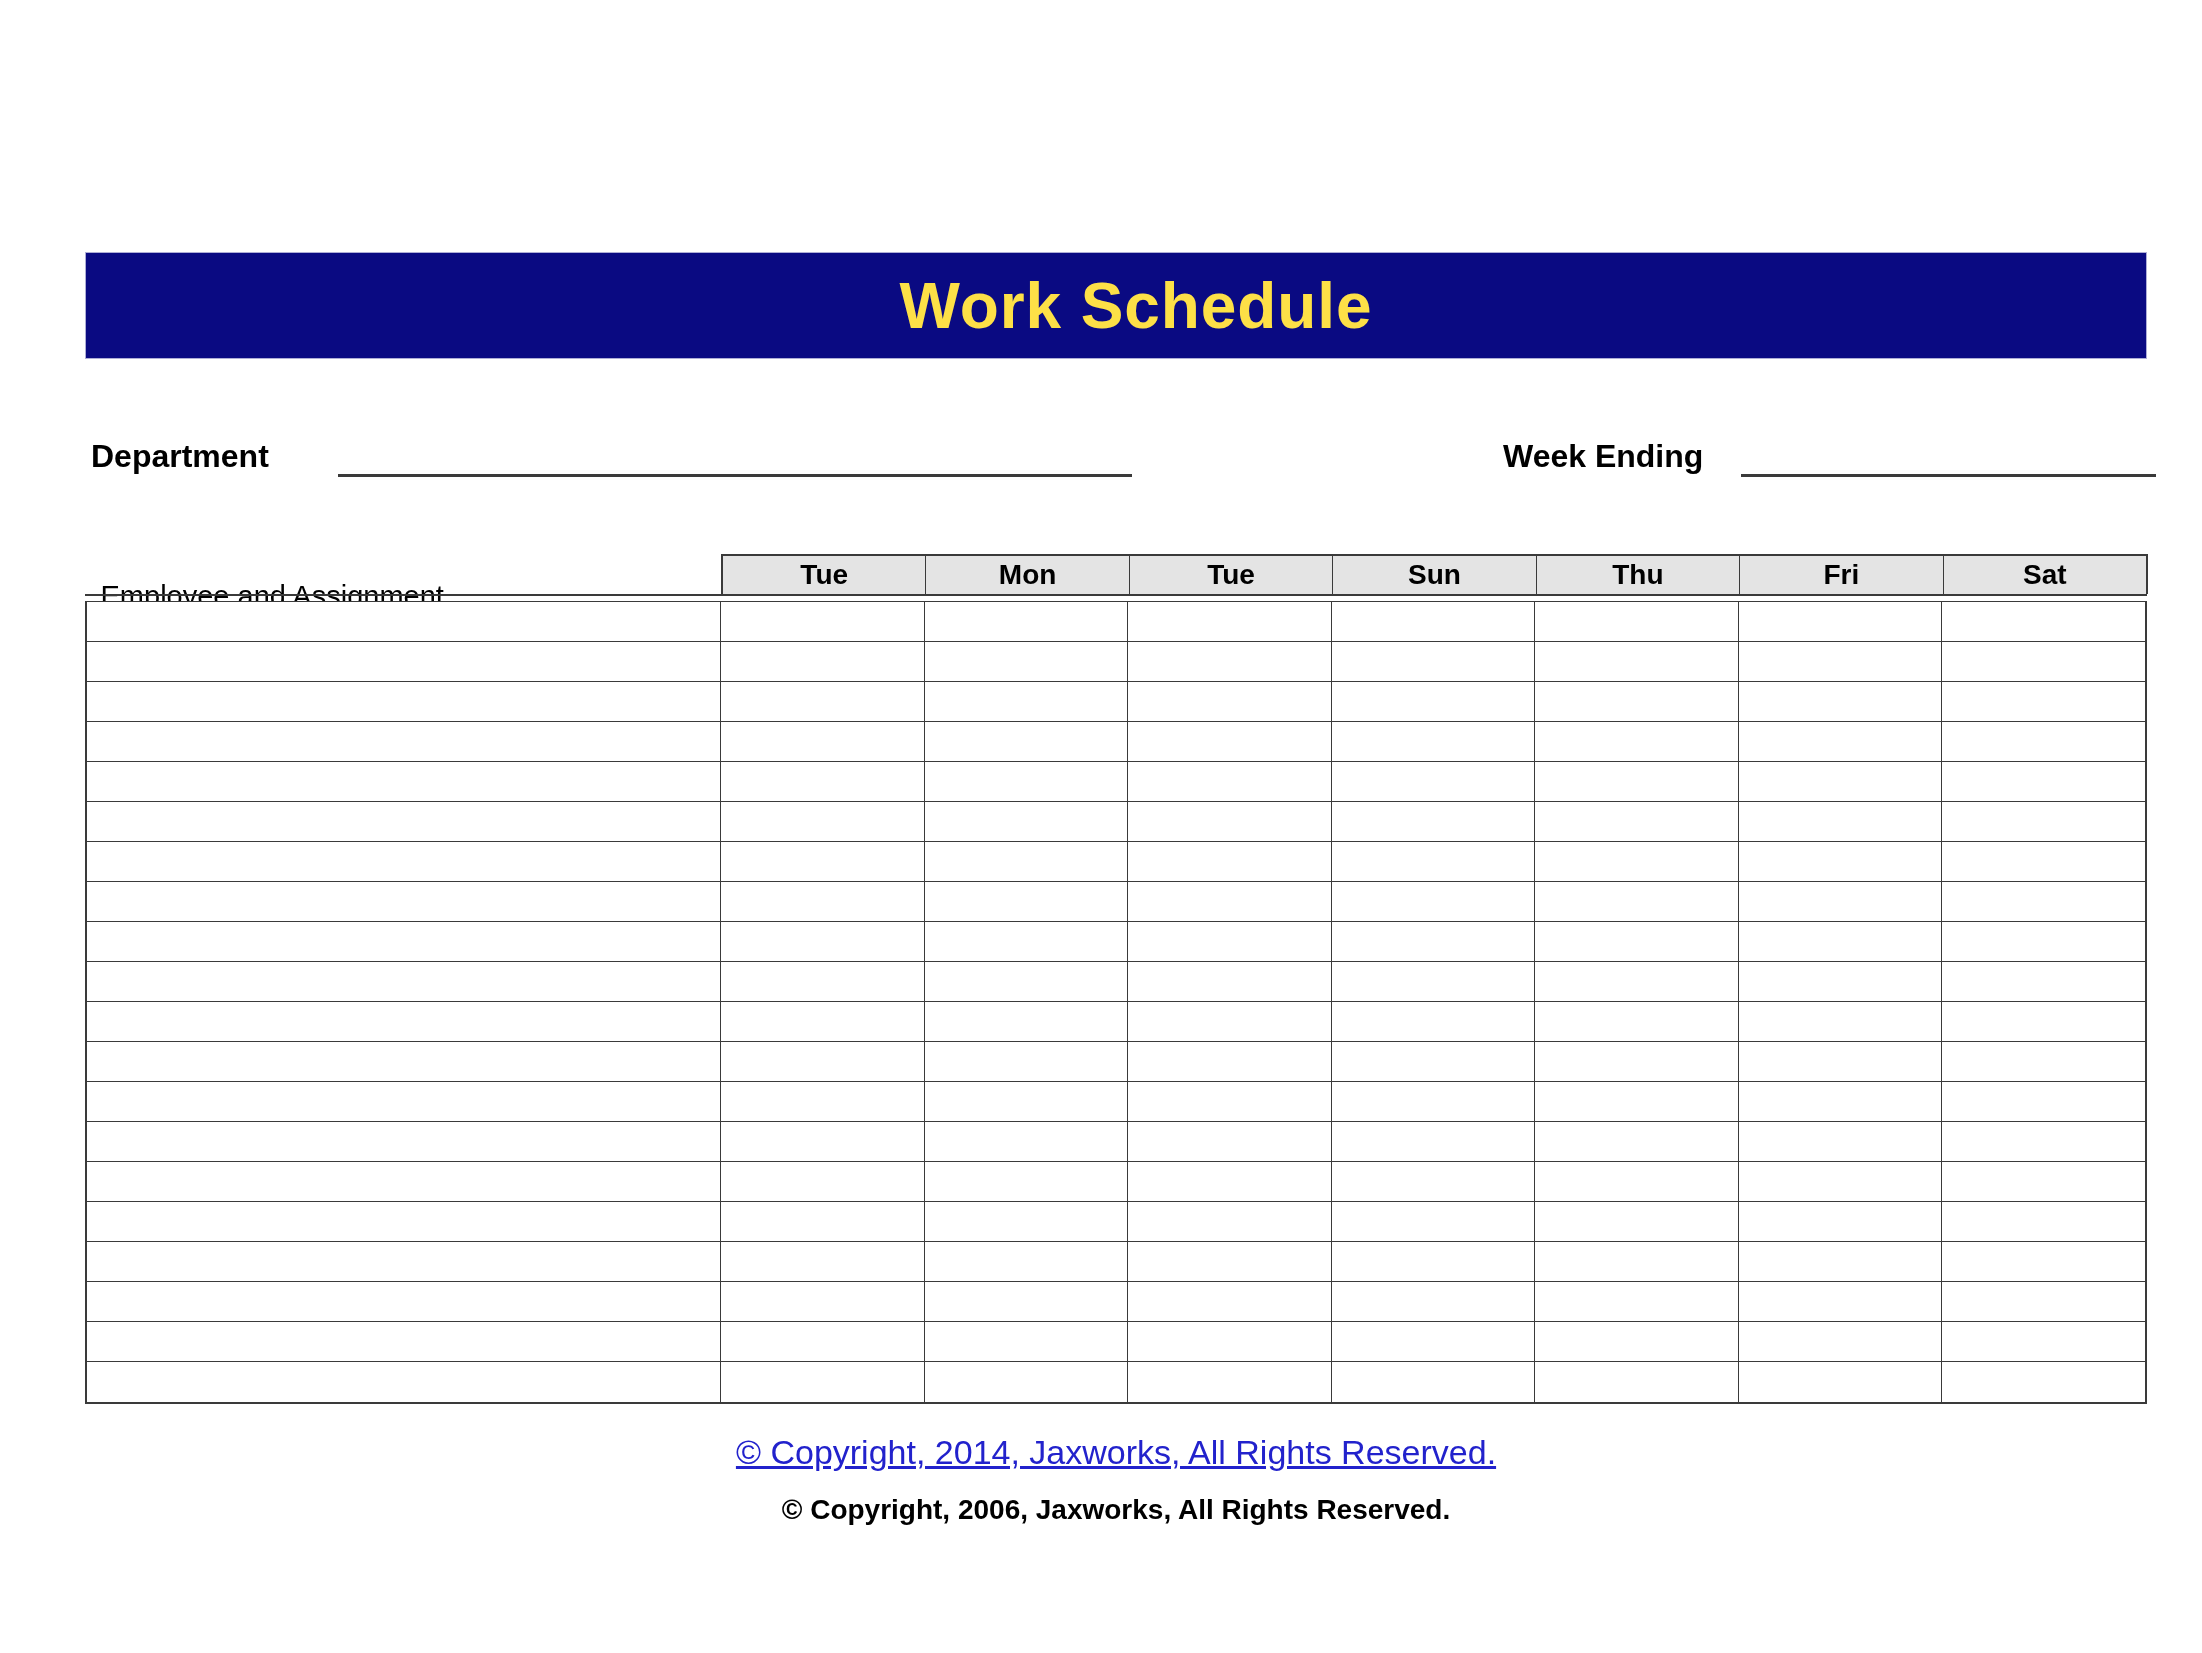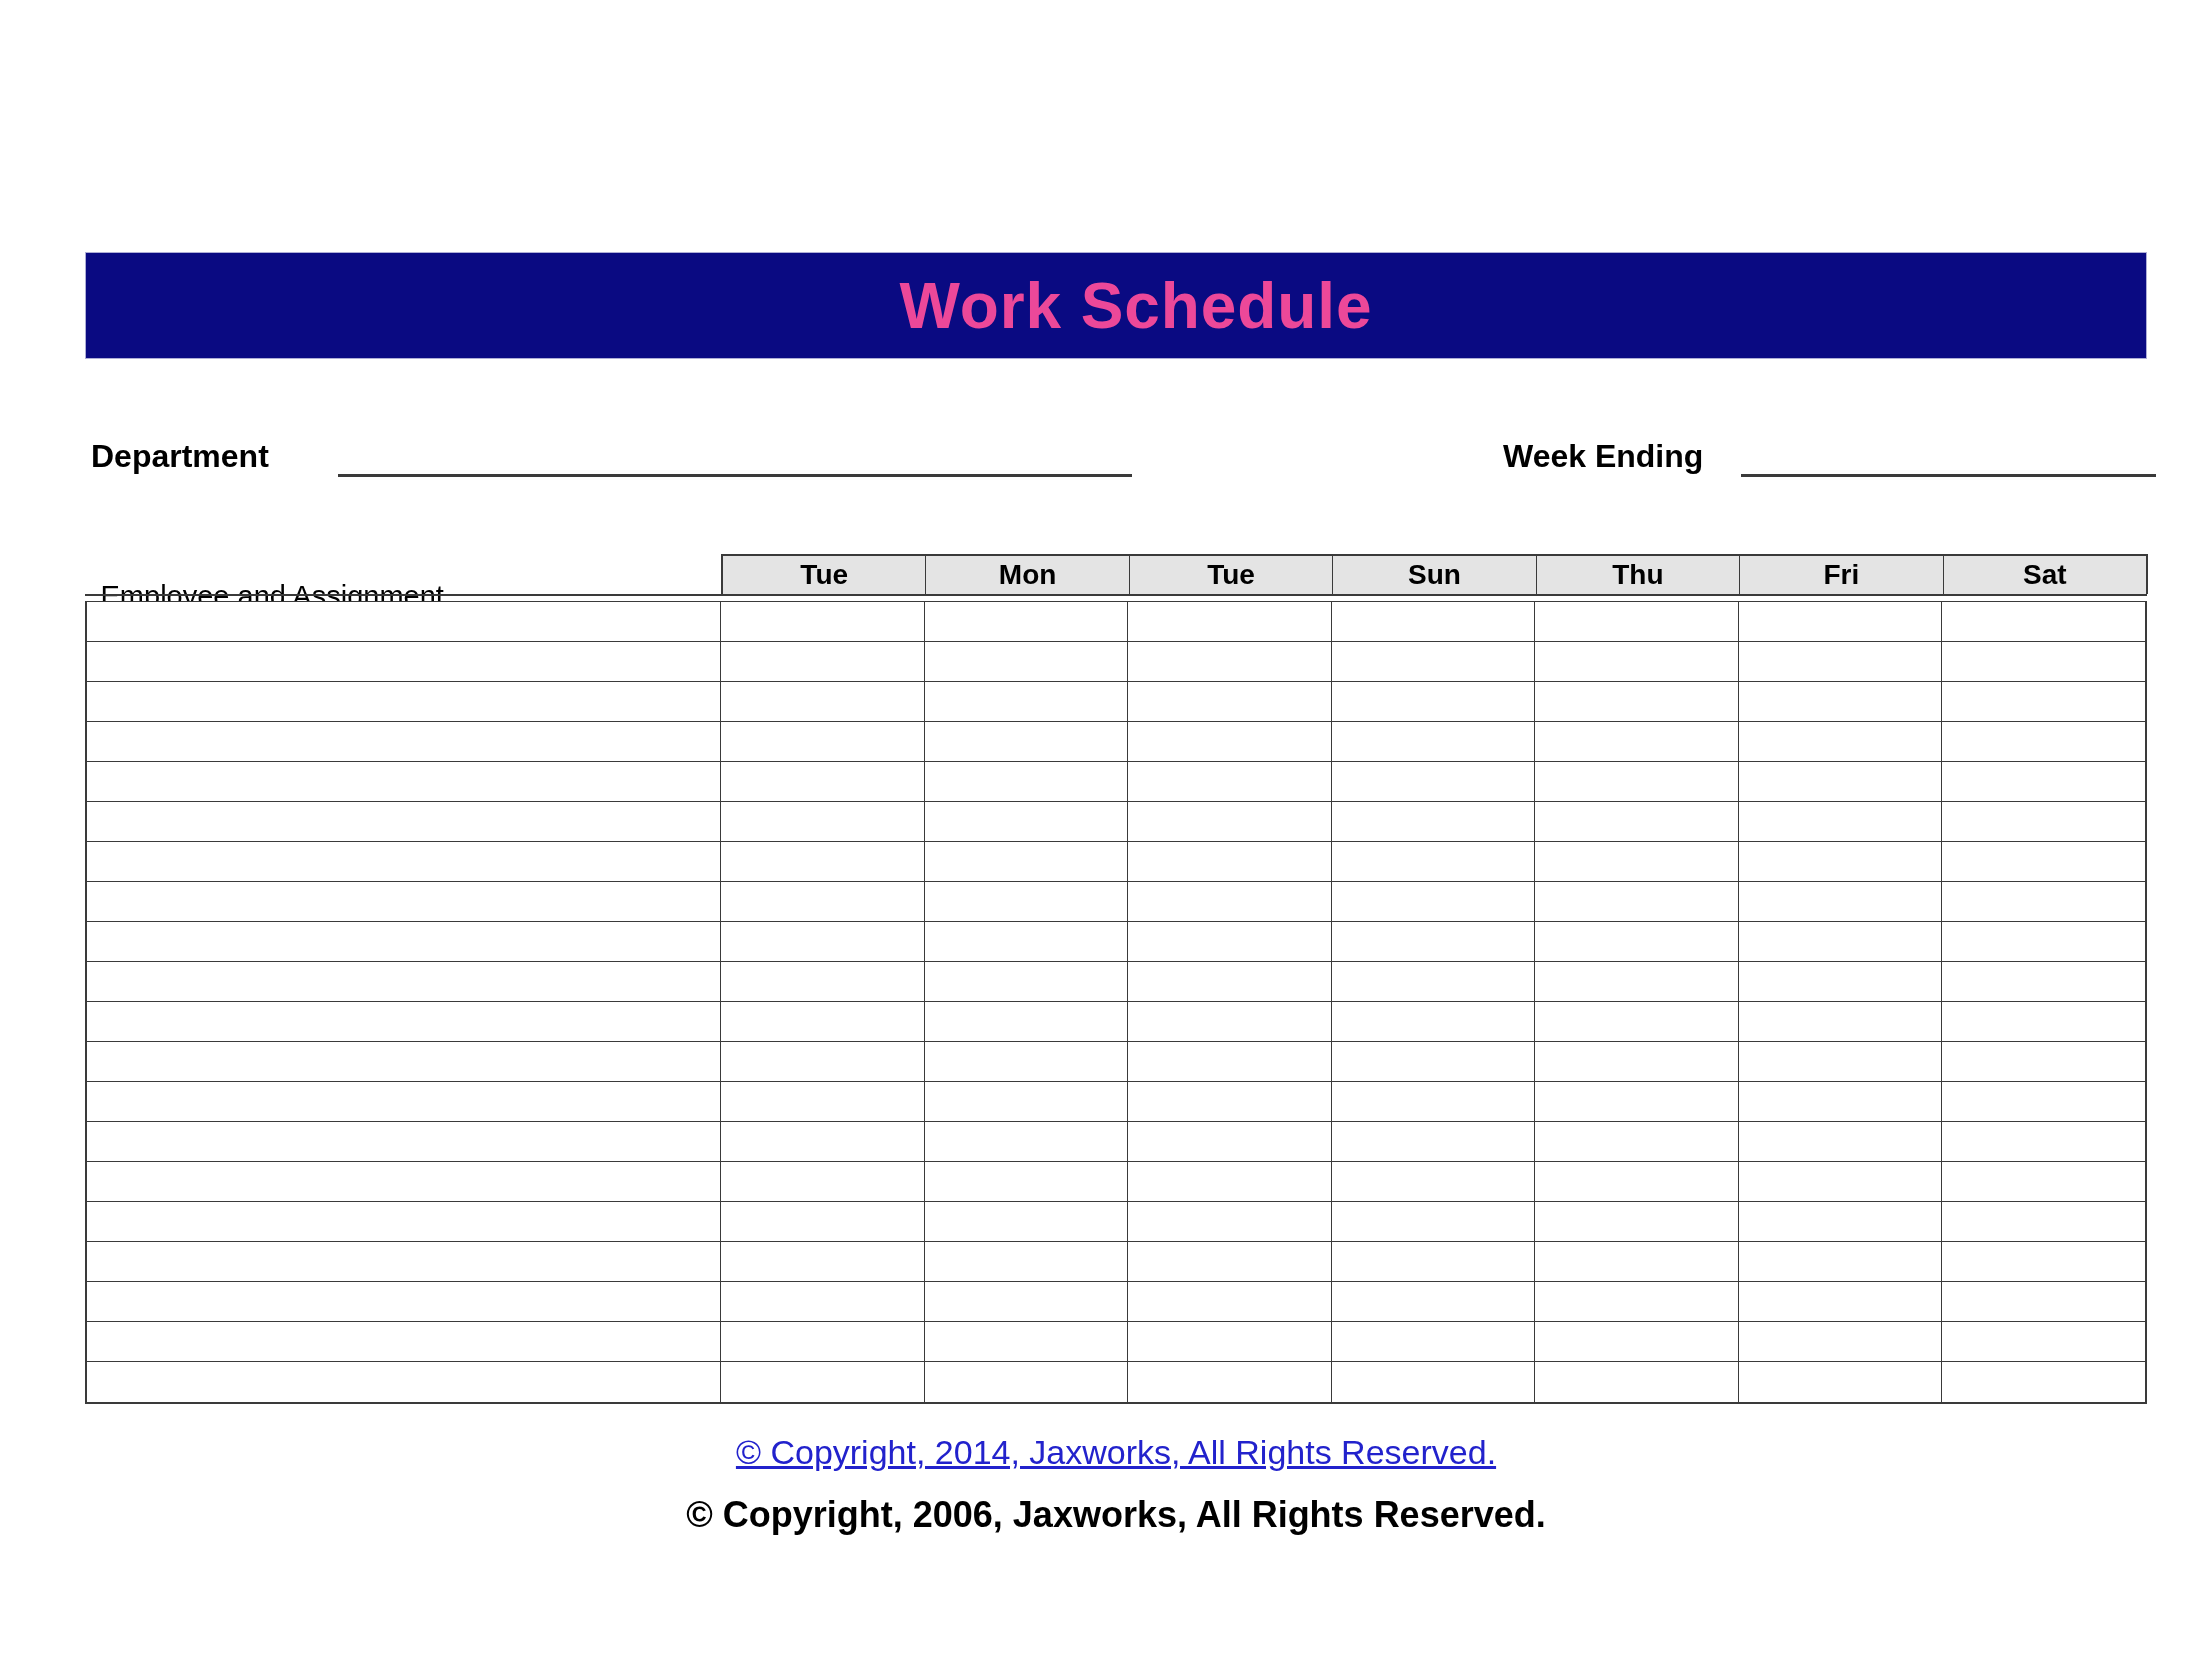--- a/index.html
+++ b/index.html
@@ -24,21 +24,21 @@
     width: 2062px;
     height: 107px;
     background: #0a0a82;
     border: 1.7px solid #aeaed6;
     box-sizing: border-box;
     display: flex;
     align-items: center;
     justify-content: center;
   }
   .title-bar .title-text {
-    color: #ec4899;
+    color: #fde047;
     font-size: 64px;
     font-weight: bold;
     letter-spacing: 0.9px;
     margin-left: 40px;
   }
 
   
   .form-label {
     position: absolute;
     top: 438px;
@@ -162,21 +162,21 @@
     color: #2222cc;
     text-decoration: underline;
     cursor: pointer;
   }
   .copyright-text {
     position: absolute;
     left: 85px;
     top: 1494px;
     width: 2062px;
     text-align: center;
-    font-size: 36px;
+    font-size: 28px;
     font-weight: bold;
     color: #000000;
   }
 </style>
 </head>
 <body>
 
 <div class="page">
 
   <div class="title-bar">

